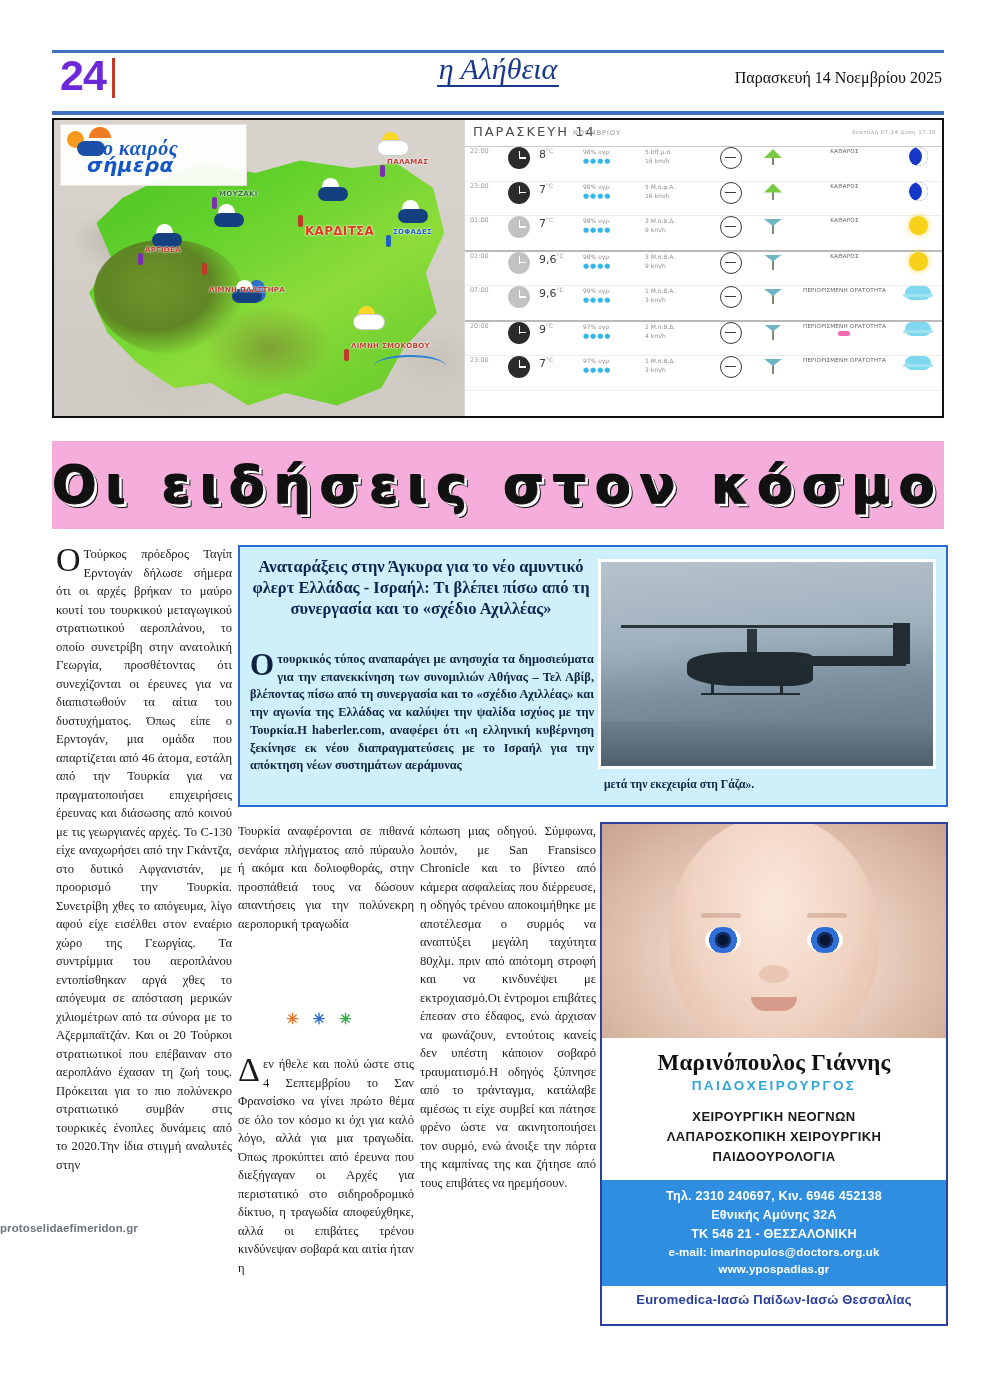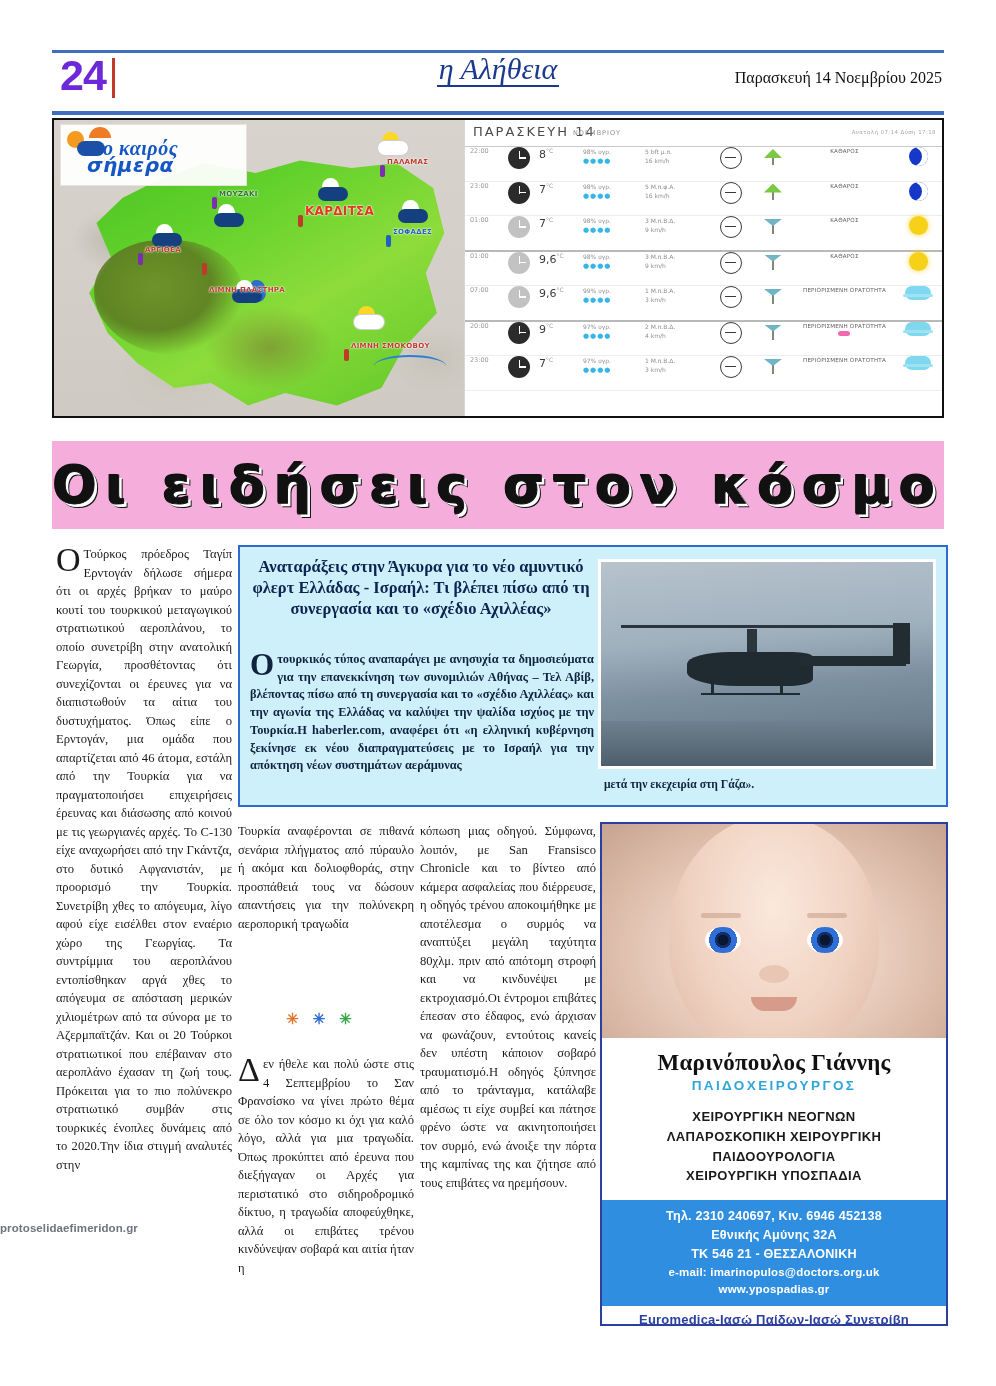--- a/index.html
+++ b/index.html
@@ -331,21 +331,21 @@
             <div class="s"></div>
             <div class="c"></div>
           </div>
           <div class="pin" style="left: 158px; top: 77px; background: rgb(123, 47, 176);"></div>
           <div class="city" style="left: 165px; top: 70px; color: rgb(46, 111, 46);">ΜΟΥΖΑΚΙ</div>
           <div class="wsym dark" style="left: 262px; top: 58px;">
             <div class="s"></div>
             <div class="c"></div>
           </div>
           <div class="pin" style="left: 244px; top: 95px; background: rgb(192, 57, 43);"></div>
-          <div class="city big" style="left: 251px; top: 84px; color: rgb(224, 58, 26);">ΚΑΡΔΙΤΣΑ</div>
+          <div class="city big" style="left: 251px; top: 104px; color: rgb(224, 58, 26);">ΚΑΡΔΙΤΣΑ</div>
           <div class="wsym dark" style="left: 342px; top: 80px;">
             <div class="s"></div>
             <div class="c"></div>
           </div>
           <div class="pin" style="left: 332px; top: 115px; background: rgb(32, 96, 192);"></div>
           <div class="city" style="left: 339px; top: 108px; color: rgb(32, 96, 192);">ΣΟΦΑΔΕΣ</div>
           <div class="wsym dark" style="left: 96px; top: 104px;">
             <div class="s"></div>
             <div class="c"></div>
           </div>
@@ -596,26 +596,25 @@
         <div class="nose"></div>
         <div class="mouth"></div>
       </div>
     </div>
     <div class="adname">Μαρινόπουλος Γιάννης</div>
     <div class="adspec">ΠΑΙΔΟΧΕΙΡΟΥΡΓΟΣ</div>
     <div class="adlist" id="advert-services">
         <div>ΧΕΙΡΟΥΡΓΙΚΗ ΝΕΟΓΝΩΝ</div>
         <div>ΛΑΠΑΡΟΣΚΟΠΙΚΗ ΧΕΙΡΟΥΡΓΙΚΗ</div>
         <div>ΠΑΙΔΟΟΥΡΟΛΟΓΙΑ</div>
-        <div>ΧΕΙΡΟΥΡΓΙΚΗ ΥΠΟΣΠΑΔΙΑ</div>
       </div>
     <div class="adcontact">
       <div>Τηλ. 2310 240697, Κιν. 6946 452138</div>
       <div>Εθνικής Αμύνης 32Α</div>
       <div>ΤΚ 546 21 - ΘΕΣΣΑΛΟΝΙΚΗ</div>
       <div class="small">e-mail: imarinopulos@doctors.org.uk</div>
       <div class="small">www.ypospadias.gr</div>
     </div>
-    <div class="adfooter">Euromedica-Ιασώ Παίδων-Ιασώ Συνετρίβη</div>
+    <div class="adfooter">Euromedica-Ιασώ Παίδων-Ιασώ Θεσσαλίας</div>
   </div>
 
   <div class="watermark">protoselidaefimeridon.gr</div>
 </div>
 
 </body></html>

